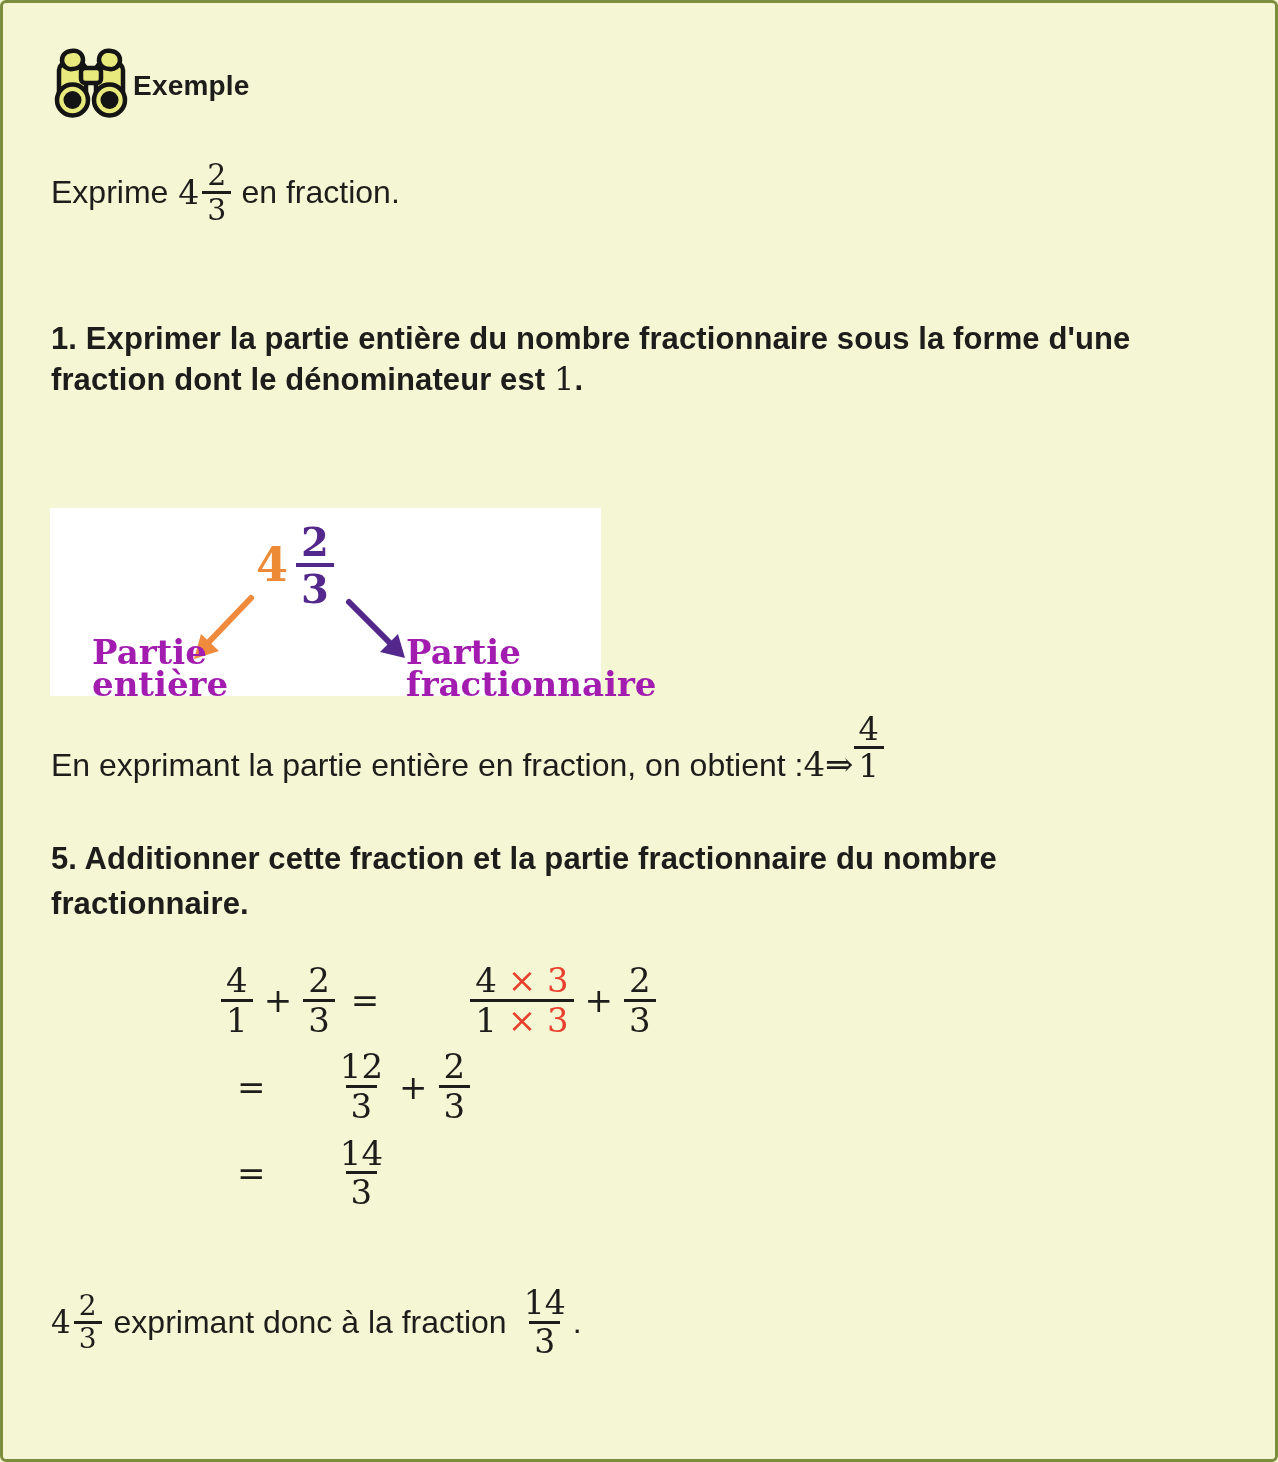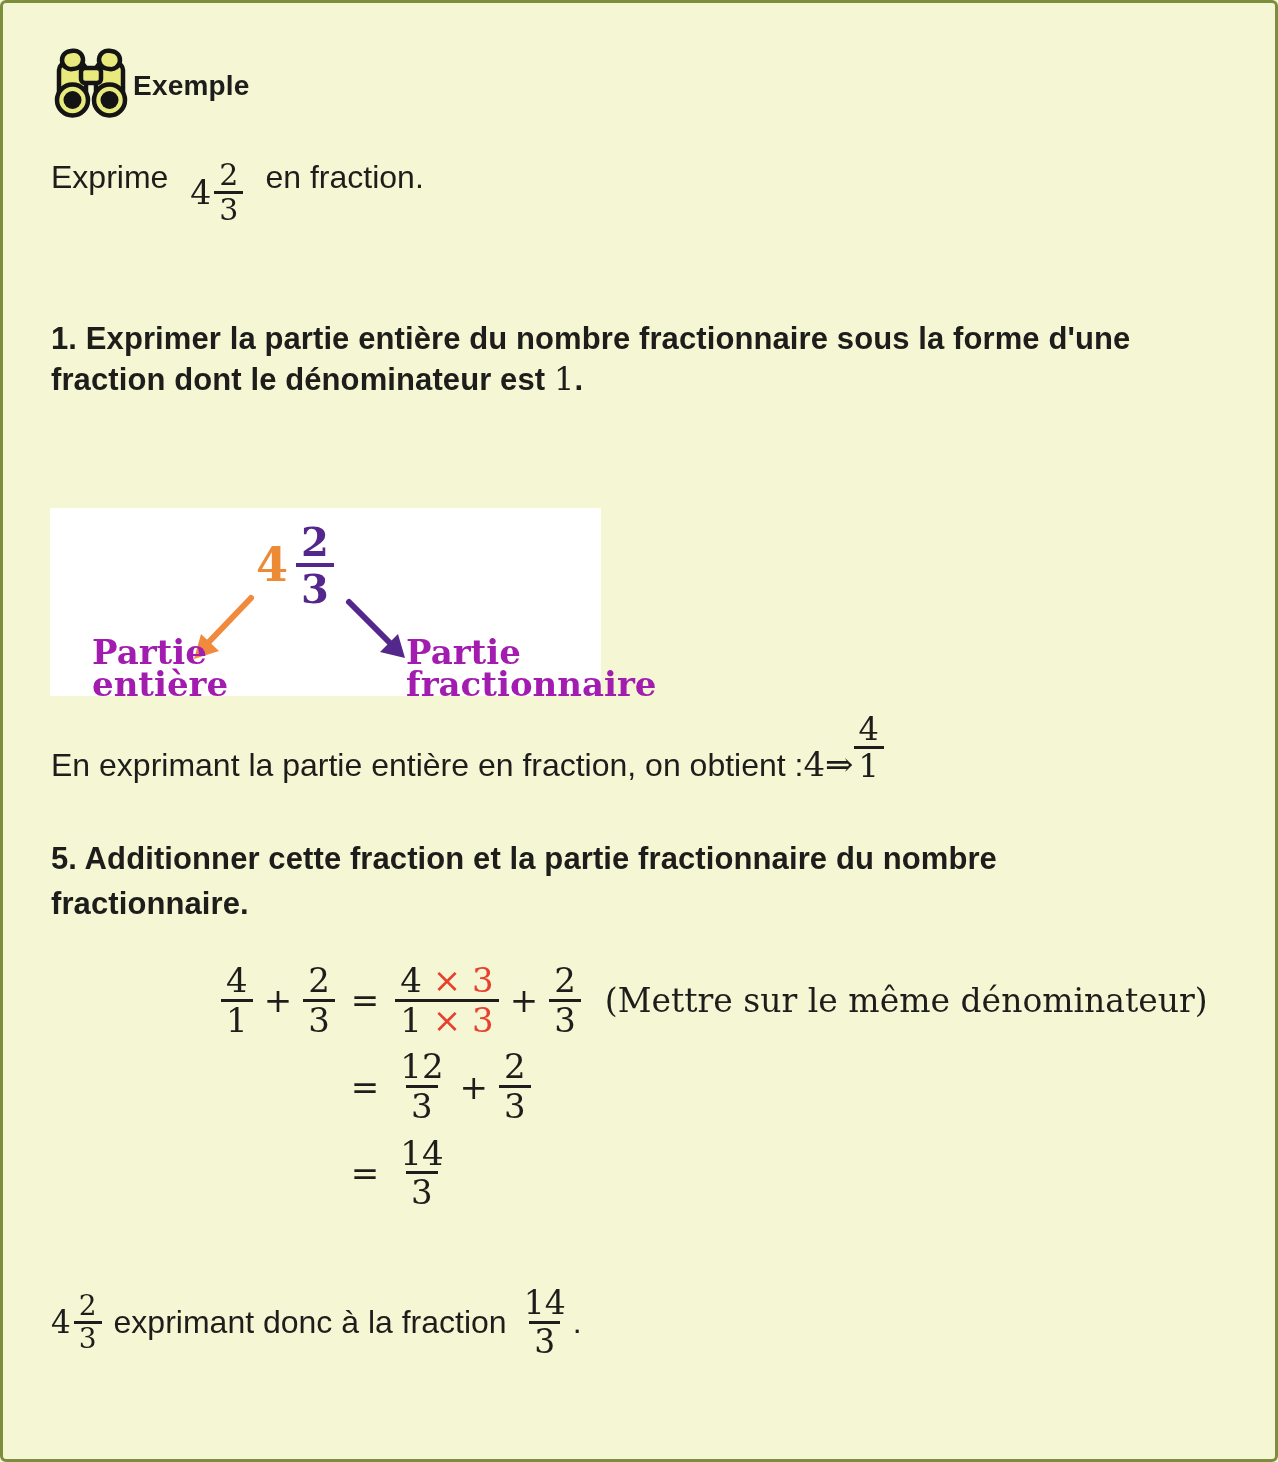--- a/index.html
+++ b/index.html
@@ -20,21 +20,21 @@
 
   
   .math { font-family:"DejaVu Serif", serif; }
   .frac { display:inline-flex; flex-direction:column; align-items:center;
           vertical-align:middle; font-family:"DejaVu Serif", serif; }
   .frac .num, .frac .den { line-height:1.08; padding:0 5px; text-align:center; }
   .frac .den { border-top:3px solid #1d1d1b; }
   .mixed { display:inline-flex; align-items:center; gap:3px; }
 
   
-  .problem { display:flex; margin-top:34px; font-size:32px; gap:22px; }
+  .problem { display:flex; align-items:center; margin-top:34px; font-size:32px; gap:10px; }
   .problem .math-whole { font-size:33px; }
   .problem .frac { font-size:30px; }
 
   
   .step-heading { font-size:31px; font-weight:700; line-height:40px; letter-spacing:0.1px; }
   .h1 { margin-top:92px; }
   .h2 { margin-top:52px; line-height:45px; }
   .heading-math { font-family:"DejaVu Serif", serif; font-weight:400; font-size:32px; }
 
   
@@ -174,21 +174,20 @@
       <span class="frac">
         <span class="num"><span>4</span> <span class="red">× 3</span></span>
         <span class="den"><span>1</span> <span class="red">× 3</span></span>
       </span>
       <span class="op">+</span>
       <span class="frac">
         <span class="num">2</span>
         <span class="den">3</span>
       </span>
     </div>
-    <div class="cell annotation">(Mettre sur le même dénominateur)</div>
 
     <div class="cell"></div>
     <div class="cell eq">=</div>
     <div class="cell">
       <span class="frac">
         <span class="num">12</span>
         <span class="den">3</span>
       </span>
       <span class="op">+</span>
       <span class="frac">

